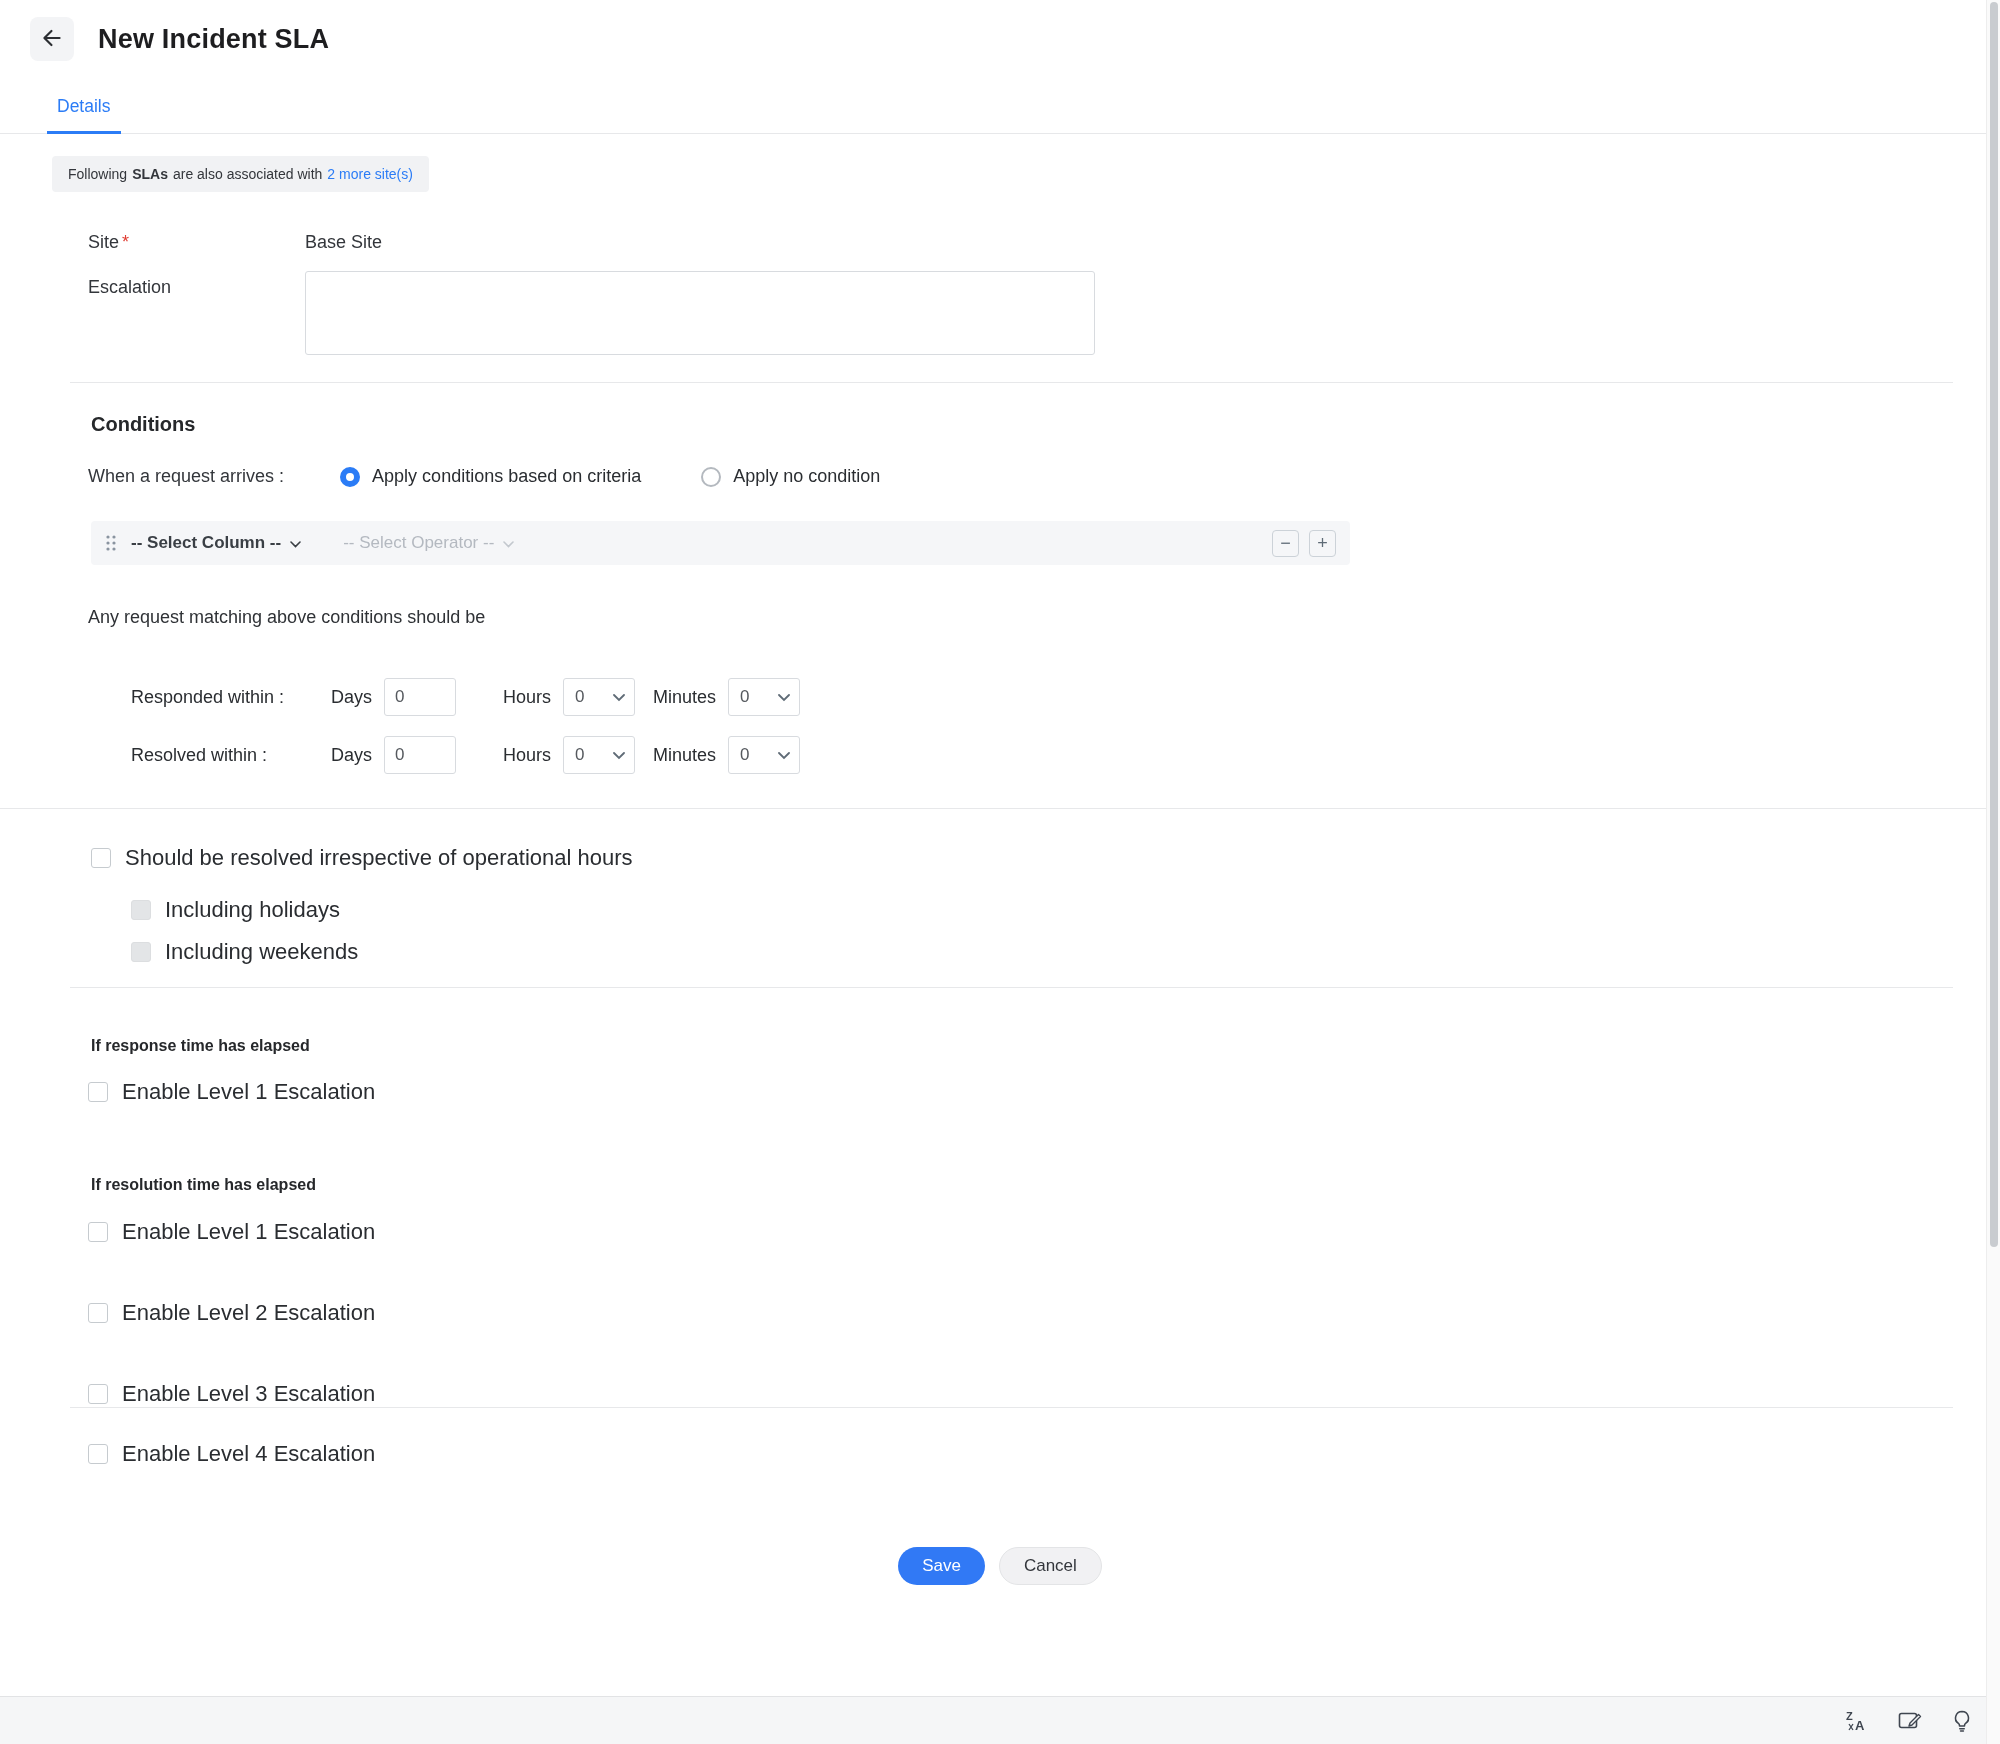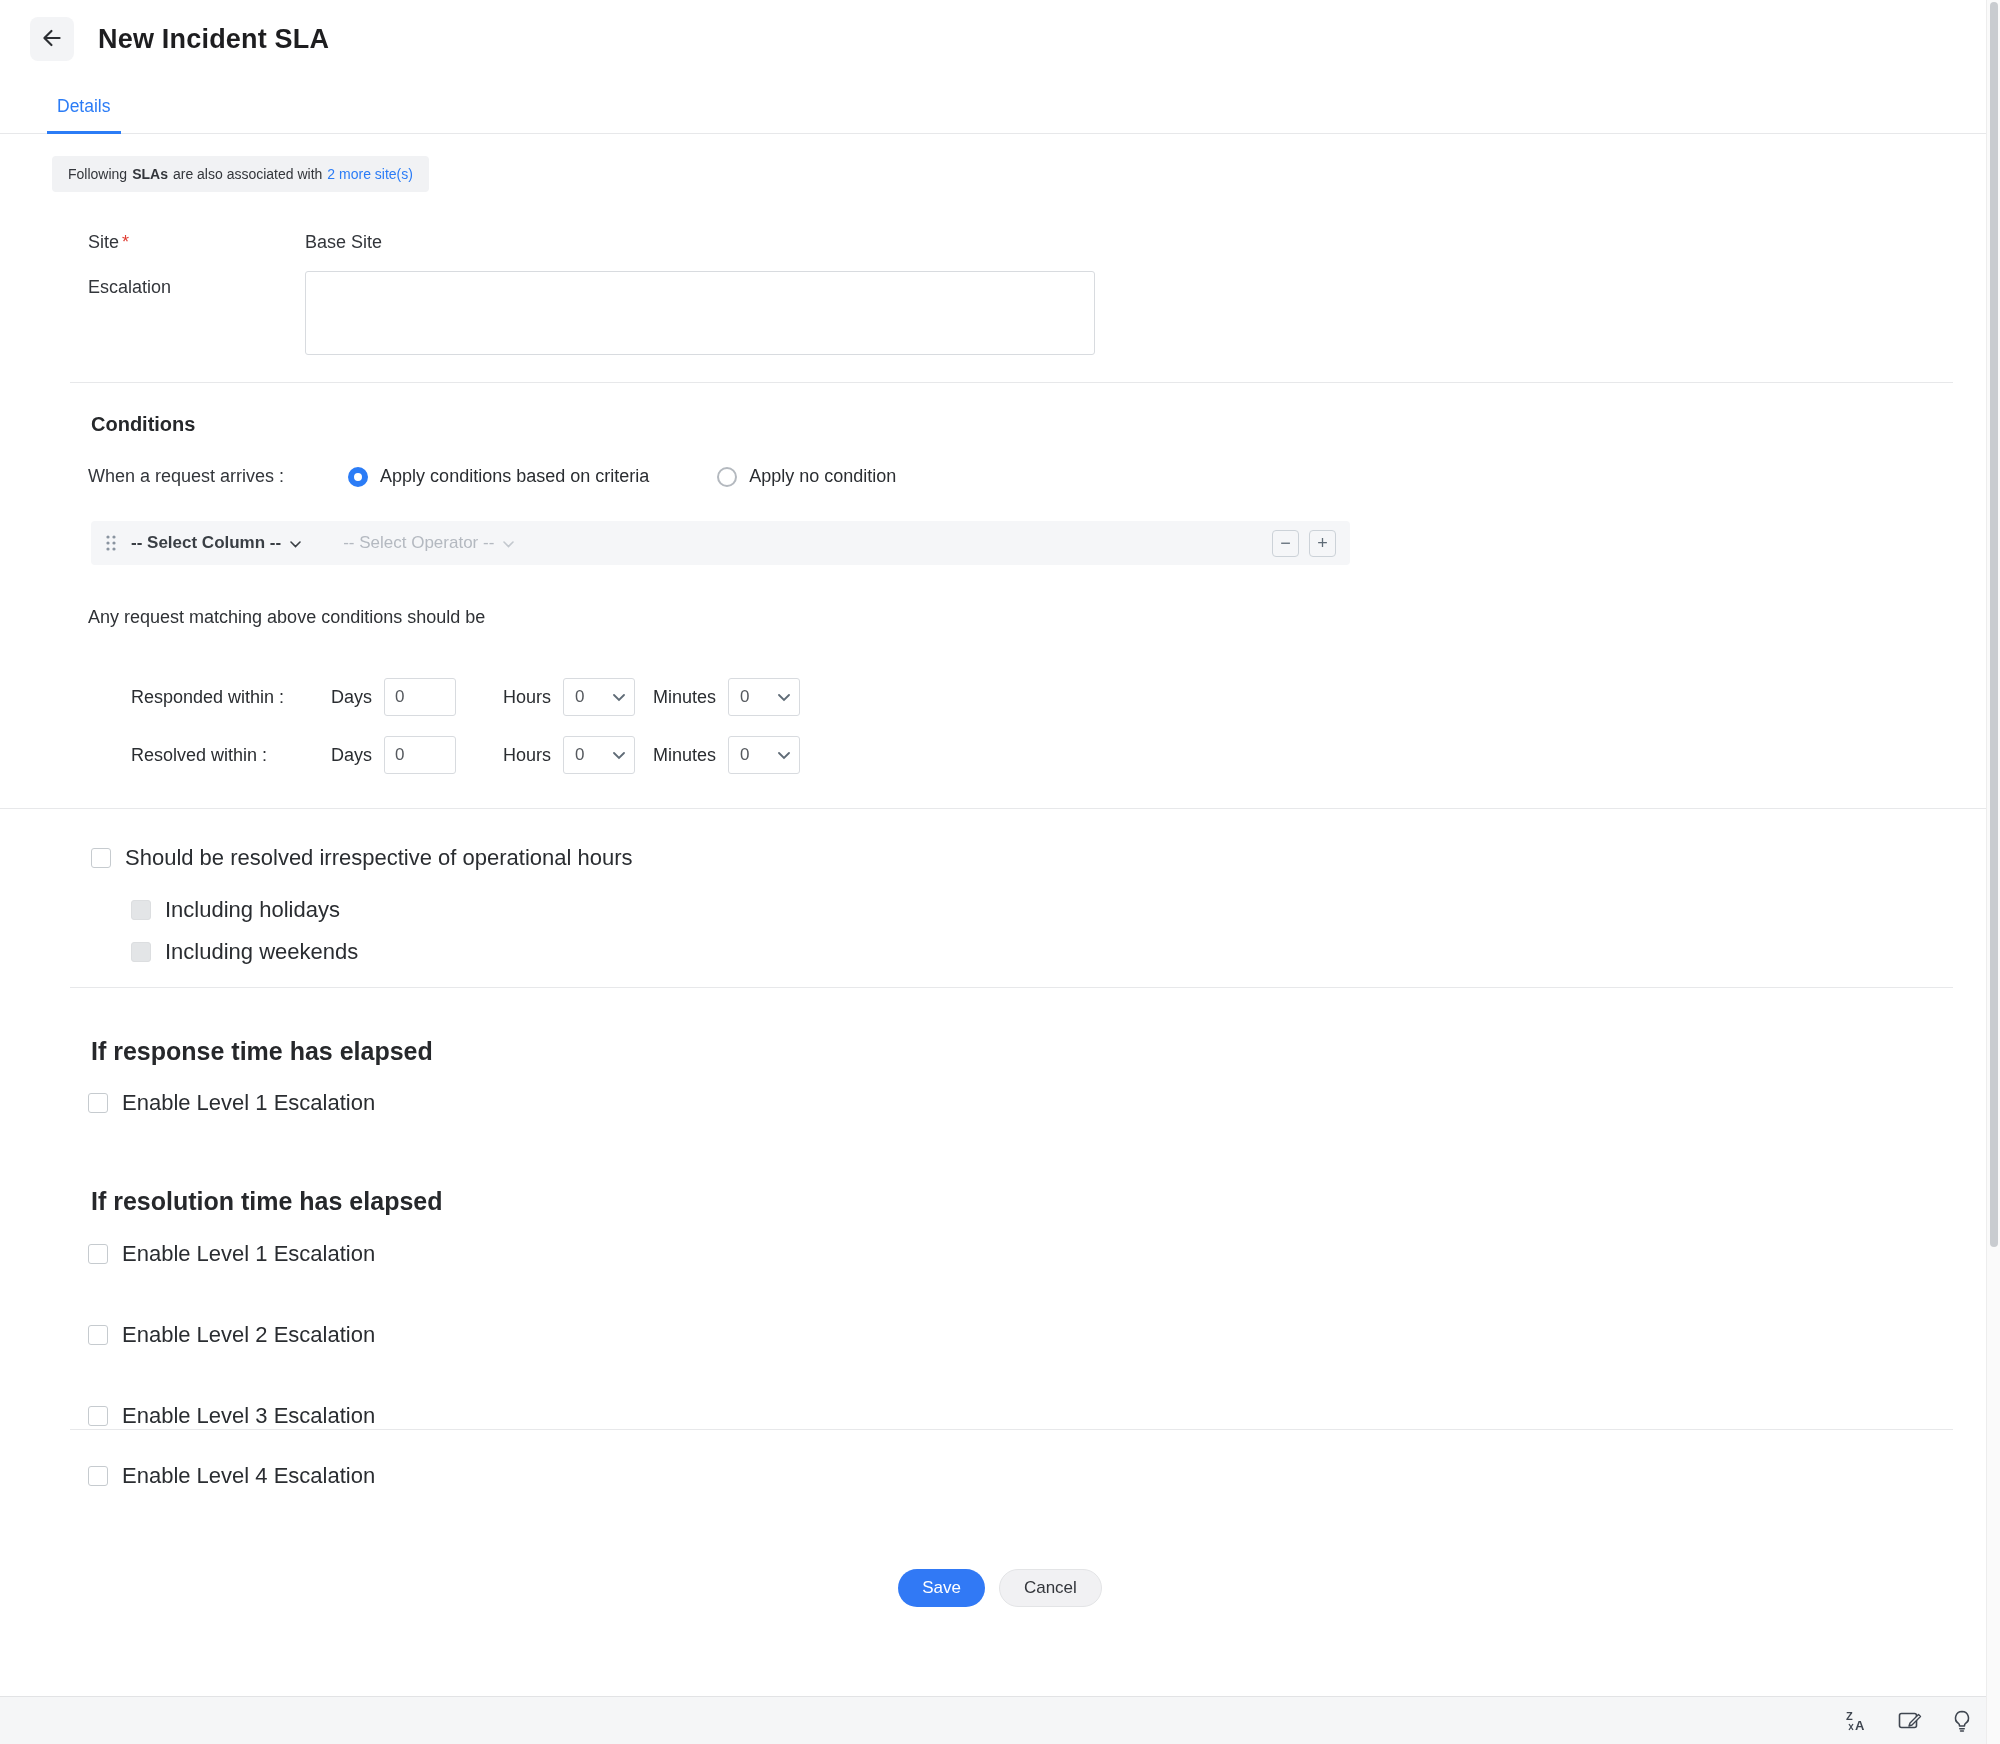--- a/index.html
+++ b/index.html
@@ -32,21 +32,21 @@
   .text-input { width:790px; height:38px; border:1px solid #d8dbdf; border-radius:3px; padding:0 10px; font-size:17px; font-family:inherit; color:#333; outline:none; }
   .textarea { width:790px; height:84px; border:1px solid #d8dbdf; border-radius:3px; padding:8px 10px; font-size:17px; font-family:inherit; color:#333; resize:none; outline:none; }
   .static-value { font-size:18px; color:#33363b; }
 
   .divider { border:none; border-top:1px solid #e7e8ea; }
   .divider.inset { margin:0 47px 0 70px; }
   .divider.full { margin:0; }
 
   
   .section-heading { font-size:20px; font-weight:700; color:#26282b; margin-left:91px; }
-  .arrives-row { display:flex; align-items:center; margin:30px 0 0 88px; gap:8px; }
+  .arrives-row { display:flex; align-items:center; margin:30px 0 0 88px; gap:0; }
   .arrives-label { font-size:18px; color:#33363b; margin-right:56px; }
   .radio-opt { display:flex; align-items:center; margin-right:60px; cursor:pointer; }
   .radio { width:20px; height:20px; border-radius:50%; background:#fff; }
   .radio.checked { border:6px solid #2b7cf6; }
   .radio.unchecked { border:2px solid #b4b9bf; }
   .radio-label { margin-left:12px; font-size:18px; color:#2a2d31; }
 
   .cond-bar { margin:34px 0 0 91px; width:1259px; height:44px; background:#f5f6f8; border-radius:4px; display:flex; align-items:center; padding:0 14px;justify-content:space-between; }
   .drag-handle { display:flex; align-items:center; cursor:grab; margin-right:14px; }
   .fake-select { display:flex; align-items:center; gap:9px; cursor:pointer; font-size:17px; }
@@ -71,21 +71,21 @@
   
   .check-row { display:flex; align-items:center; }
   .checkbox { width:20px; height:20px; border:1.5px solid #c6cbcf; border-radius:3px; background:#fff; cursor:pointer; flex:0 0 auto; }
   .checkbox.disabled { background:#e3e5e7; border-color:#dcdee0; cursor:default; }
   .check-label { margin-left:14px; font-size:22px; color:#2a2d31; }
 
   .op-main { margin:36px 0 0 91px; }
   .op-sub1 { margin:26px 0 0 131px; }
   .op-sub2 { margin:16px 0 0 131px; }
 
-  .esc-heading { font-size:25px; font-weight:700; color:#26282b; margin-left:91px; }
+  .esc-heading { font-size:16px; font-weight:700; color:#26282b; margin-left:91px; }
   .resp-heading { margin-top:49px; }
   .resp-check { margin:24px 0 0 88px; }
   .resol-heading { margin-top:71px; }
   .resol-check { margin:25px 0 0 88px; }
   .resol-check + .resol-check { margin-top:55px; }
   .level-divider { margin:24px 47px 0 70px; }
   .last-level { margin-top:33px; }
 
   
   .actions { display:flex; justify-content:center; gap:14px; margin-top:80px; }

